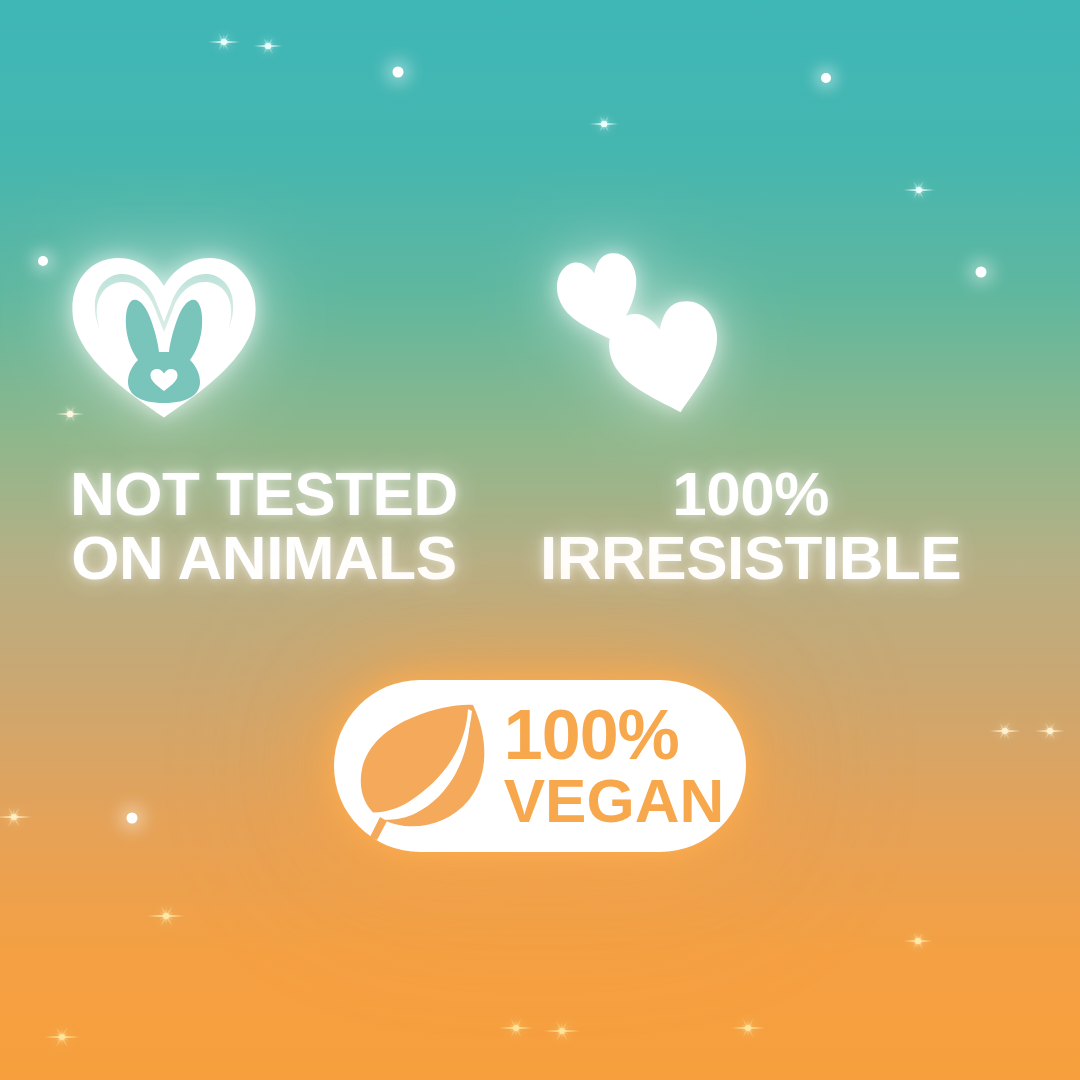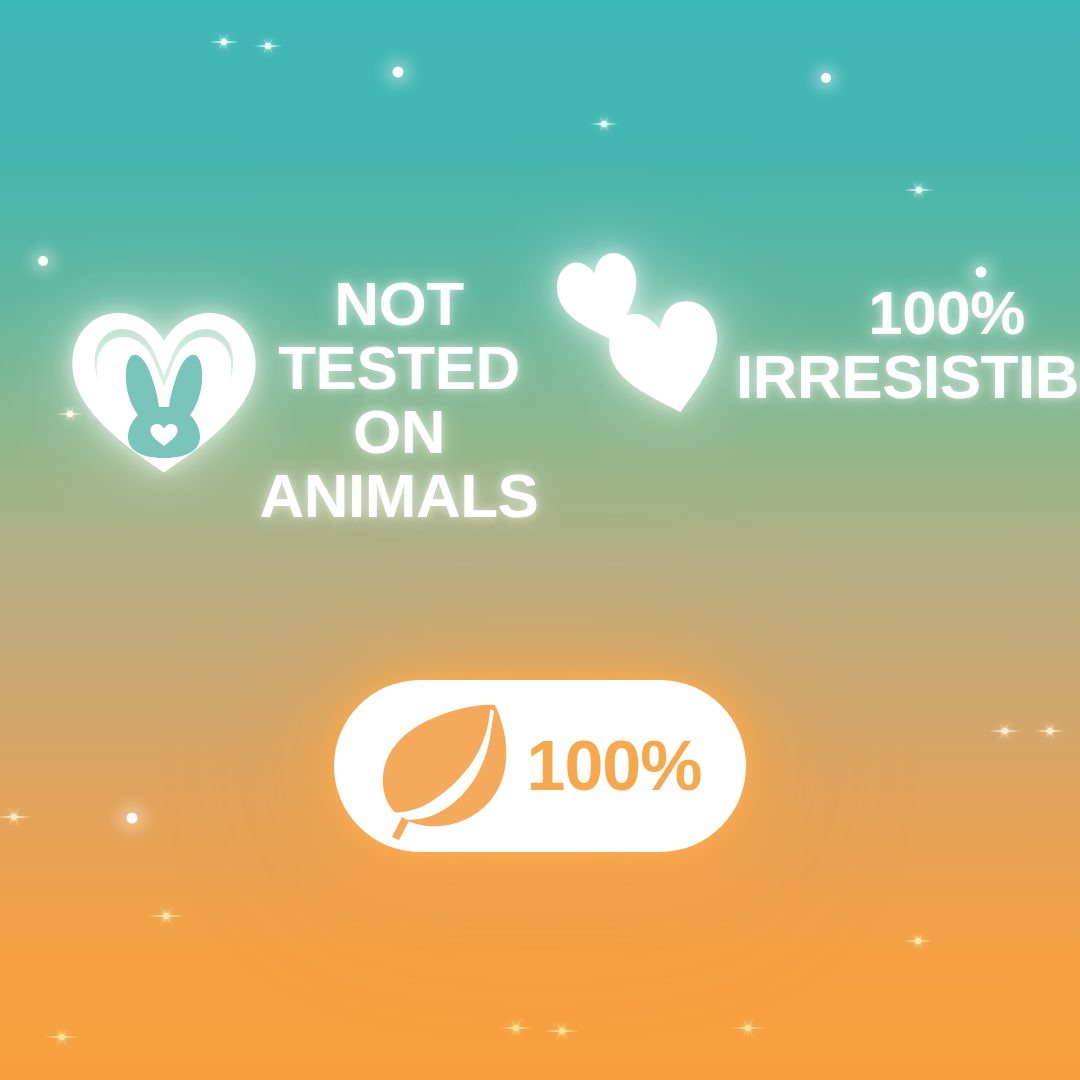--- a/index.html
+++ b/index.html
@@ -47,22 +47,22 @@
   .badges{
     position:absolute;
     left:0; top:228px;
     width:1080px;
     display:flex;
     justify-content:center;
     align-items:flex-start;
   }
   .badge{
     display:flex;
-    flex-direction:row;
-    align-items:center;
+    flex-direction:column;
+    align-items:flex-start;
   }
   .badge-left{ width:470px; }
   .badge-right{ width:470px; }
 
   .icon-slot{
     height:190px;
     display:flex;
     align-items:flex-end;
     justify-content:center;
   }
@@ -399,17 +399,18 @@
           C 94 86 116 54 118 16 Z"></path>
 
         <path fill="#F5A95A" d="
           M30 124
           L 20 144
           L 27 147
           L 37 128 Z"></path>
       </svg>
       <div class="pill-text">
         <span class="pill-top">100%</span>
+        <span class="pill-bottom">VEGAN</span>
       </div>
     </div>
   </div>
 
 </div>
 
 </body></html>

